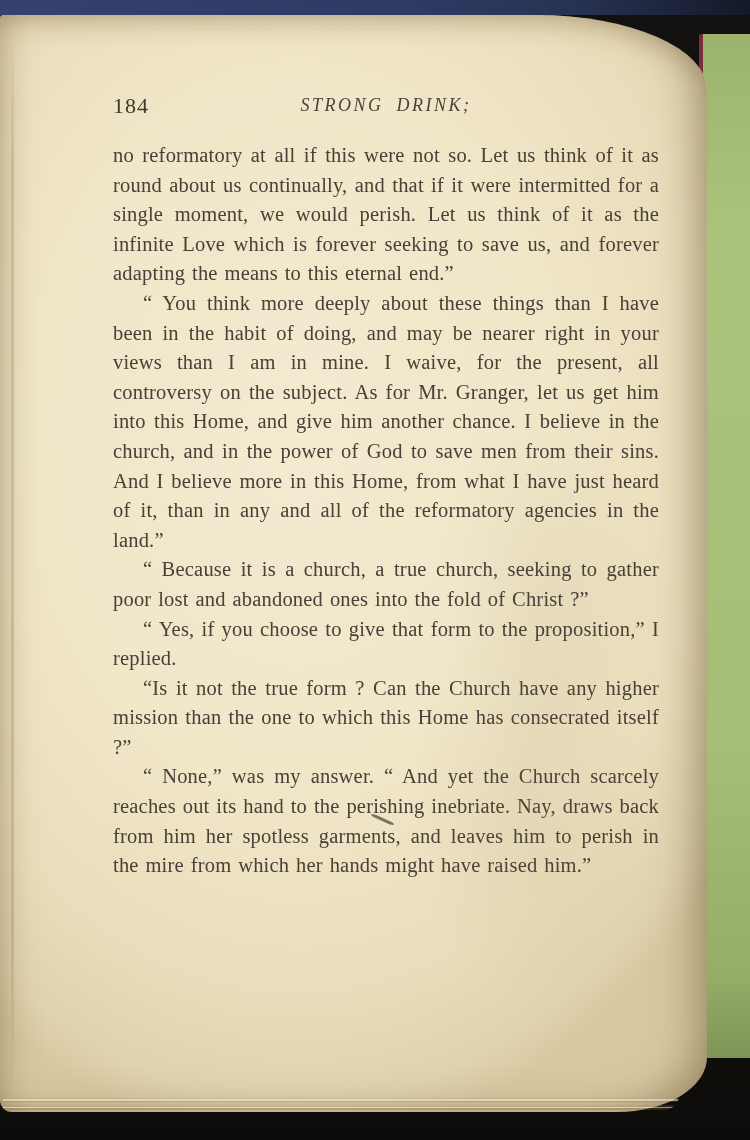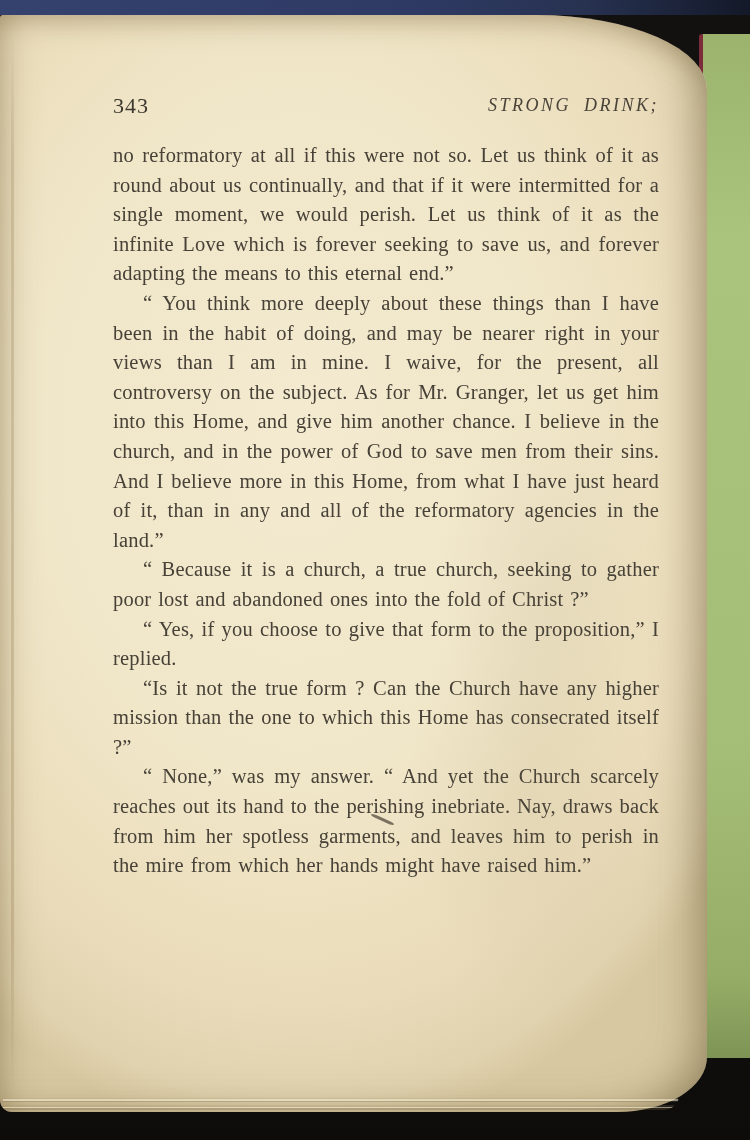--- a/index.html
+++ b/index.html
@@ -49,21 +49,21 @@
       rgba(0,0,0,0) 4.5px 7.5px);
     border-radius:0 0 55px 10px;
     opacity:0.9;
   }
   .header { position:absolute; top:73px; left:113px; width:546px; height:36px; }
   .pagenum {
     position:absolute; left:0; top:5px;
     font-size:22px; letter-spacing:1px; color:#3d382f;
   }
   .running-title {
-    position:absolute; left:0; right:0; top:7px; text-align:right;
+    position:absolute; left:0; right:0; top:7px; text-align:center;
     font-style:italic; font-size:18px; letter-spacing:2.5px; word-spacing:6px;
     color:#4a4339;
   }
   .bodytext {
     position:absolute; top:126px; left:113px; width:546px;
     font-size:20.5px; line-height:29.6px; text-align:justify;
     color:#474137; letter-spacing:0.2px; word-spacing:1.5px;
   }
   .bodytext p { margin:0; }
   .bodytext p.indent { text-indent:30px; }
@@ -87,21 +87,21 @@
 
   <div class="spine-strip"></div>
 
   <div class="facing-page"></div>
 
   <div class="page">
 
     <div class="left-edge-line"></div>
 
     <div class="header">
-      <span class="pagenum">343</span>
+      <span class="pagenum">184</span>
       <span class="running-title">STRONG DRINK;</span>
     </div>
 
     <div class="bodytext">
       <p>no reformatory at all if this were not so.  Let us think of it as round about us continually, and that if it were intermitted for a single moment, we would perish.  Let us think of it as the infinite Love which is forever seeking to save us, and forever adapting the means to this eternal end.”</p>
       <p class="indent">“ You think more deeply about these things than I have been in the habit of doing, and may be nearer right in your views than I am in mine.  I waive, for the present, all controversy on the subject.  As for Mr. Granger, let us get him into this Home, and give him another chance.  I believe in the church, and in the power of God to save men from their sins.  And I believe more in this Home, from what I have just heard of it, than in any and all of the reformatory agencies in the land.”</p>
       <p class="indent">“ Because it is a church, a true church, seeking to gather poor lost and abandoned ones into the fold of Christ ?”</p>
       <p class="indent">“ Yes, if you choose to give that form to the proposition,” I replied.</p>
       <p class="indent">“Is it not the true form ?  Can the Church have any higher mission than the one to which this Home has consecrated itself ?”</p>
       <p class="indent">“ None,” was my answer.  “ And yet the Church scarcely reaches out its hand to the perishing inebriate.  Nay, draws back from him her spotless garments, and leaves him to perish in the mire from which her hands might have raised him.”</p>

